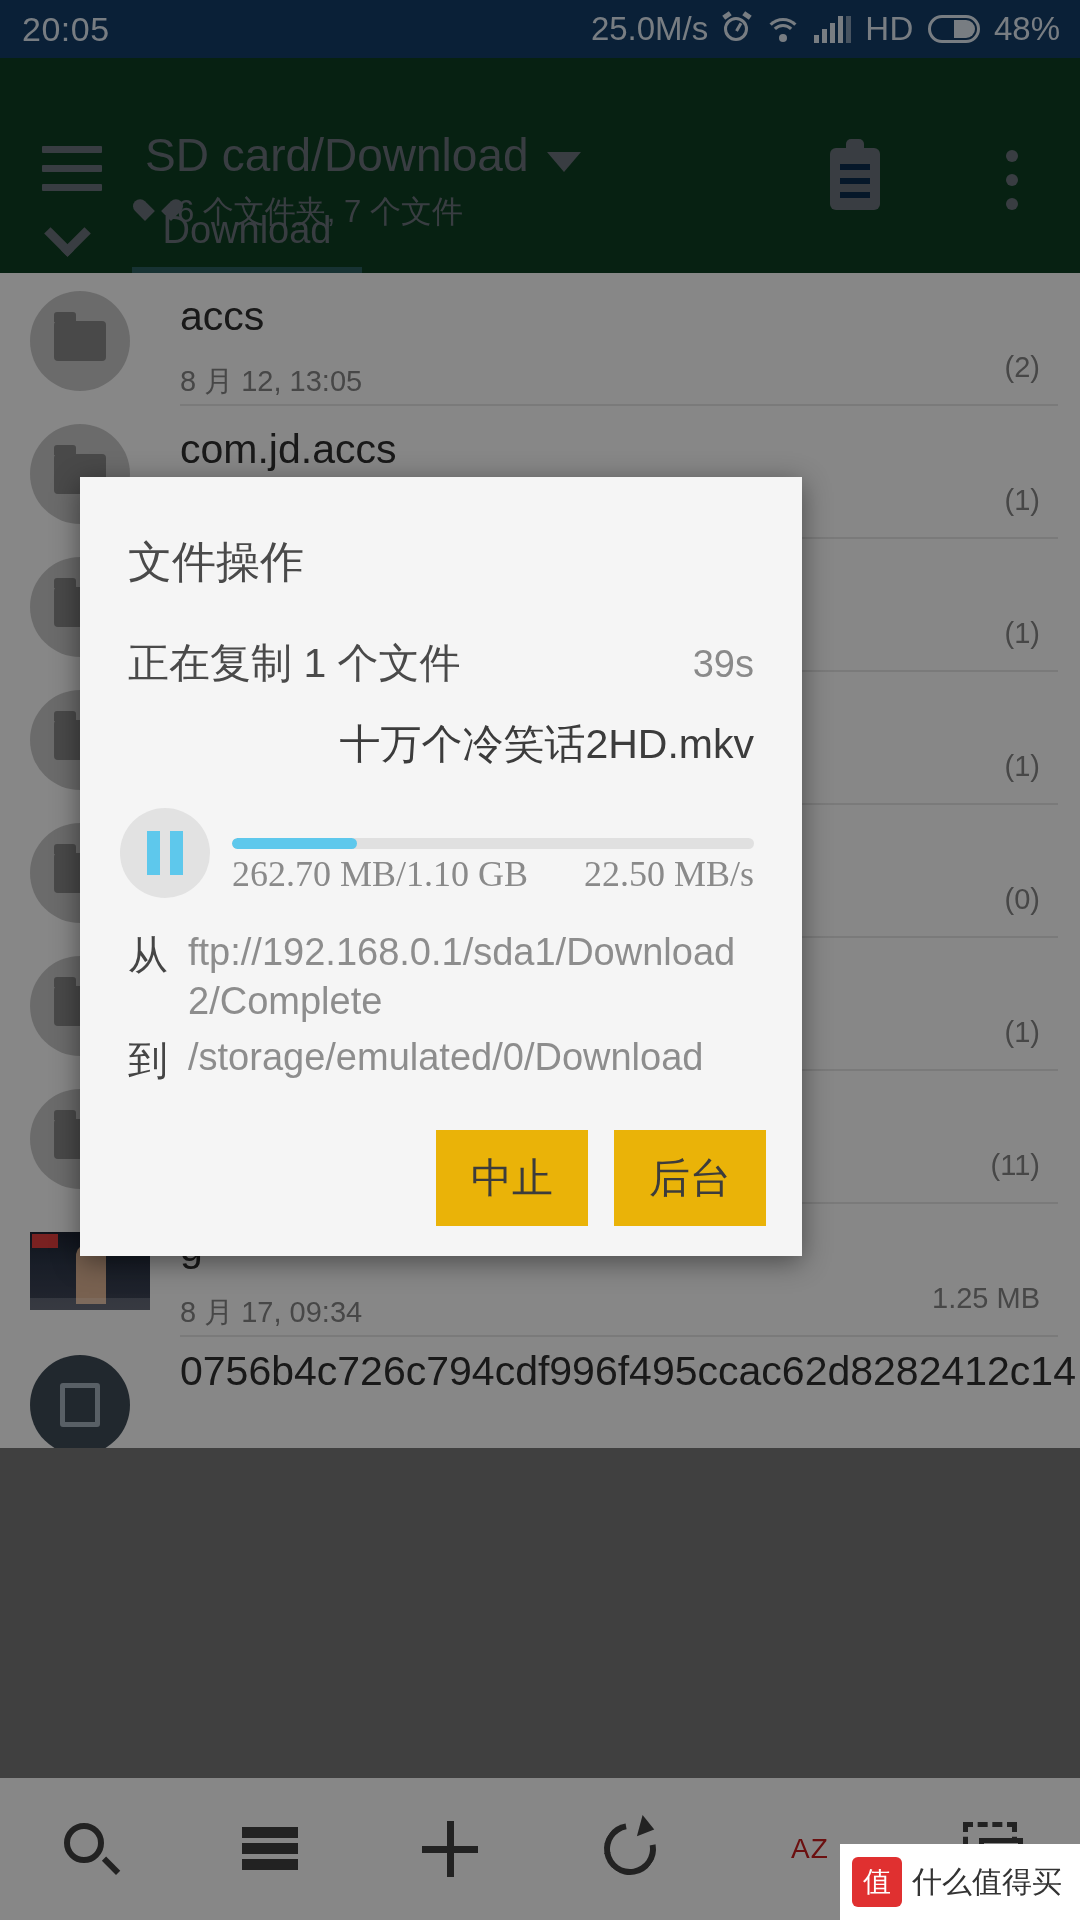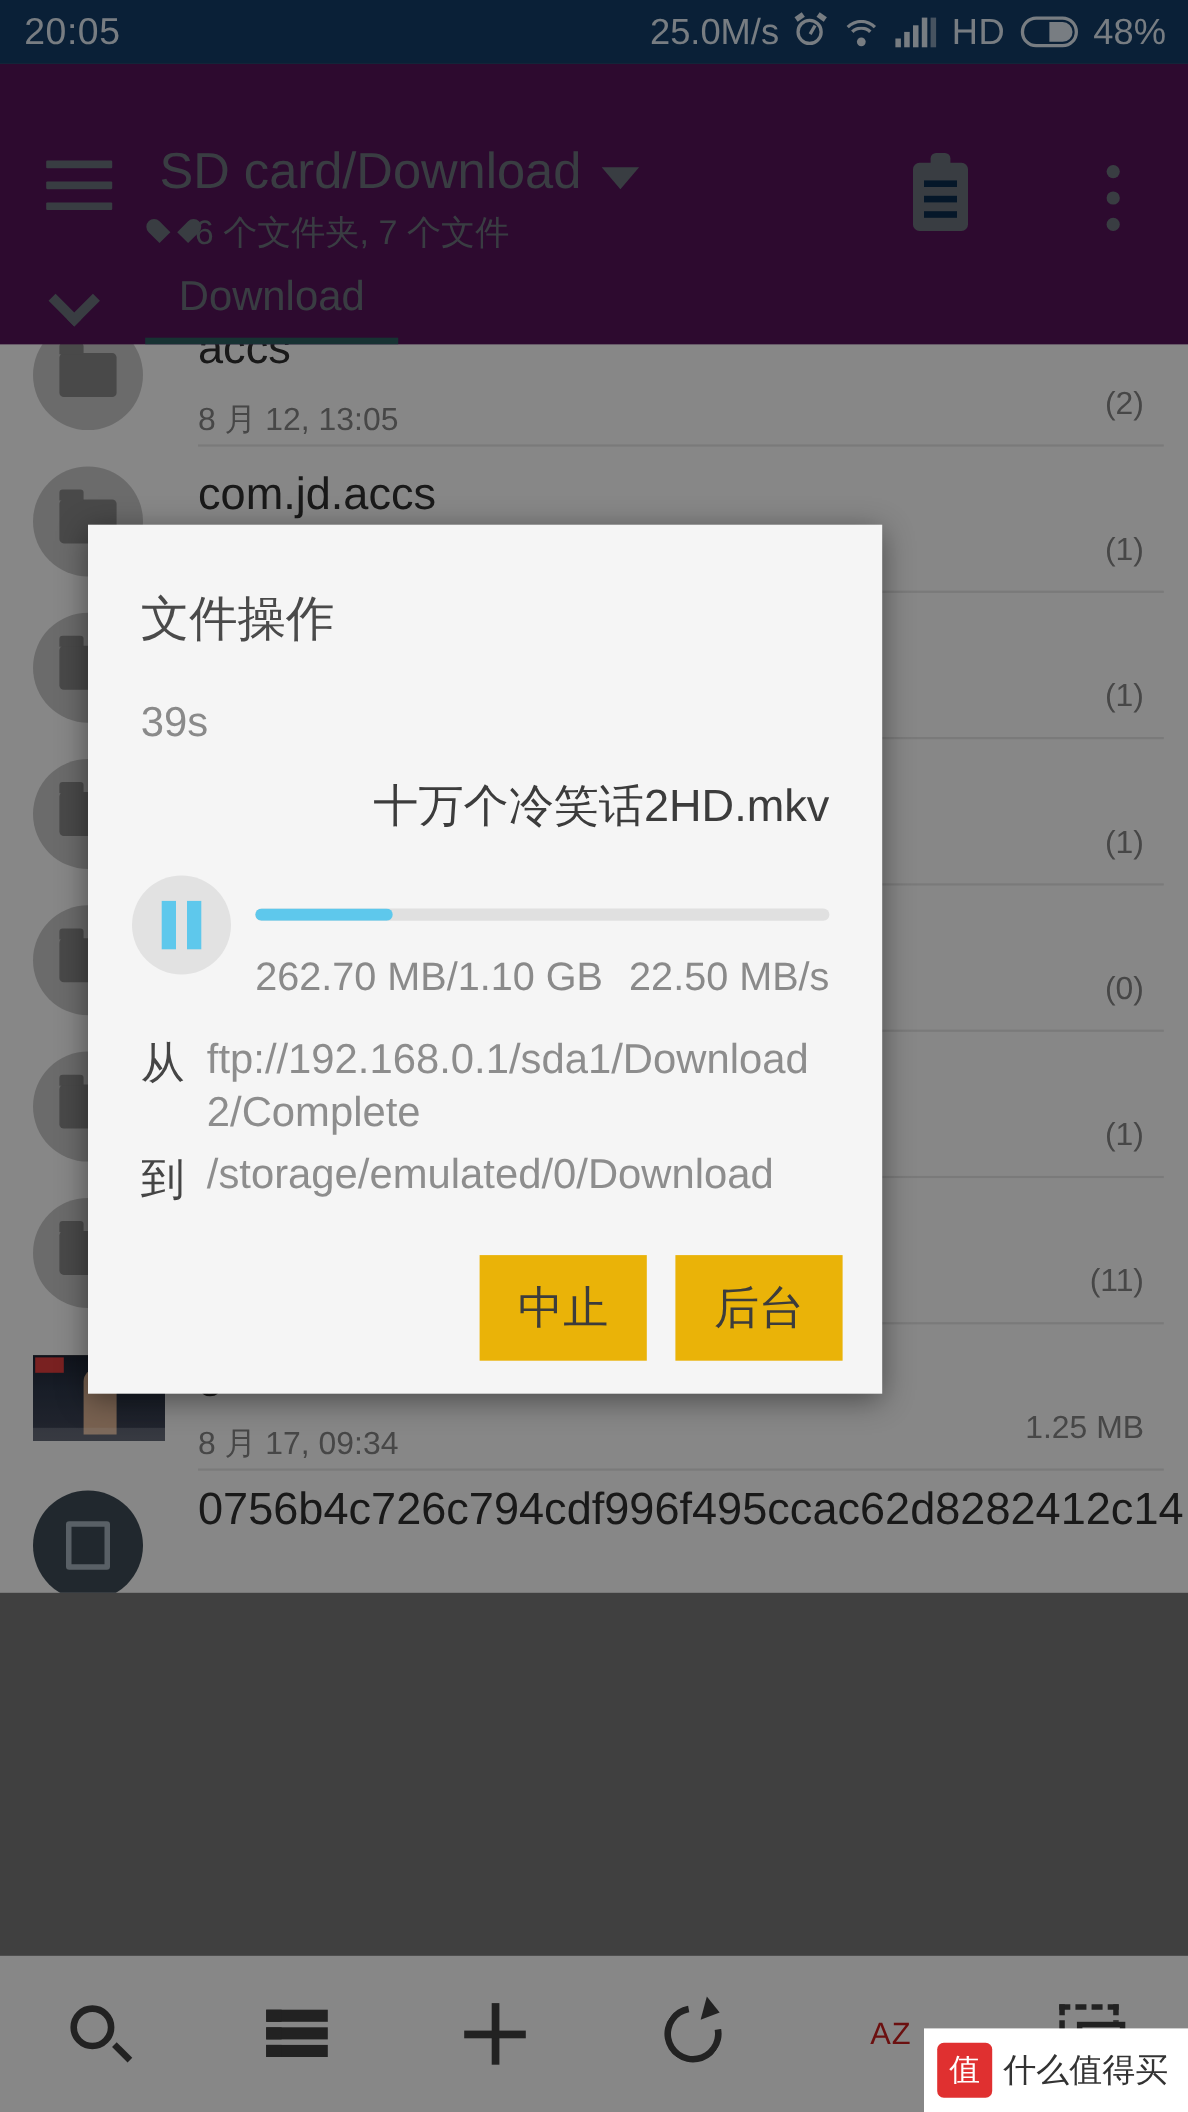--- a/index.html
+++ b/index.html
@@ -112,22 +112,22 @@
     background: #cfd8e0;
     border-radius: 0 10px 10px 0;
   }
   .batt-pct { font-size: 33px; }
 
   
   #appbar {
     position: absolute;
     top: 58px; left: 0;
     width: 1080px;
-    height: 255px;
-    background: #701a75;
+    height: 215px;
+    background: #14532d;
     z-index: 4;
   }
   #appbar .shade {
     position: absolute; inset: 0;
     background: rgba(0,0,0,0.30);
     pointer-events: none;
   }
   .hamburger {
     position: absolute;
     left: 42px; top: 88px;
@@ -472,23 +472,24 @@
     overflow: hidden;
   }
   .bar-fill {
     height: 11px;
     background: #5ec8ec;
     border-radius: 6px;
   }
   .bar-labels {
     display: flex;
     justify-content: space-between;
-    margin-top: 30px;
+    margin-top: 4px;
     font-size: 36px;
     color: #8a8a8a;
+    font-family: Liberation Serif, serif;
   }
   .paths {
     padding: 30px 48px 0 48px;
   }
   .path-line {
     display: flex;
     align-items: flex-start;
     margin-bottom: 8px;
   }
   .path-label {
@@ -743,20 +744,21 @@
     </div>
   </div>
 
   <div id="dim"></div>
 
   <div id="dialog">
 
     <div class="dlg-title">文件操作</div>
 
     <div class="dlg-statusrow">
+      <div class="dlg-status">正在复制 1 个文件</div>
       <div class="dlg-eta">39s</div>
     </div>
 
     <div class="dlg-filename">十万个冷笑话2HD.mkv</div>
 
     <div class="progress-area">
       <div class="pause-btn">
         <i></i>
         <i></i>
       </div>

